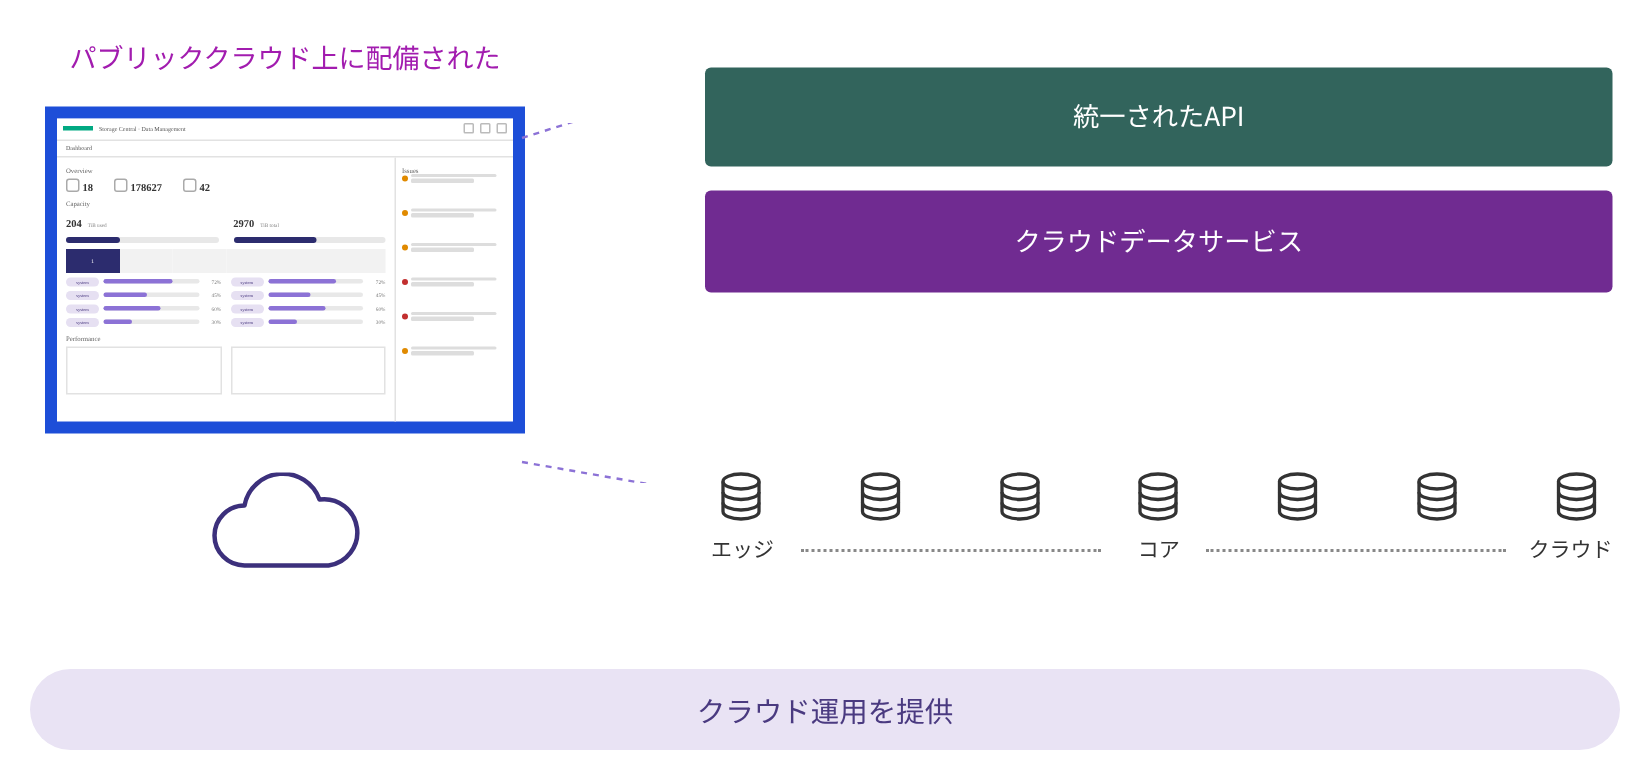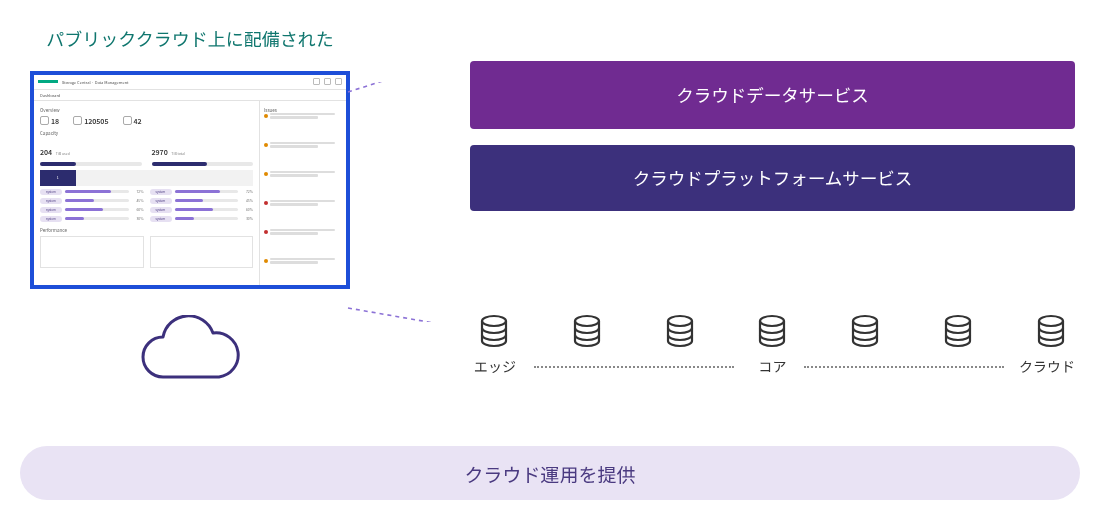--- a/index.html
+++ b/index.html
@@ -18,33 +18,34 @@
   .left-col {
     position: absolute;
     left: 20px;
     top: 25px;
     width: 340px;
   }
   .cp-title {
     text-align: center;
     font-size: 18px;
     line-height: 1.55;
-    color: #0f766e;
+    color: #a21caf;
   }
 
   
   .dashboard-mock {
     margin: 18px auto 0 auto;
     width: 320px;
     height: 218px;
-    border: 4px solid #1d4ed8;
+    border: 8px solid #1d4ed8;
     box-sizing: border-box;
     background: #fff;
     position: relative;
     overflow: hidden;
+    font-family: Liberation Serif, serif;
   }
   .dm-topbar {
     height: 14px;
     background: #fff;
     border-bottom: 1px solid #e2e2e2;
     display: flex;
     align-items: center;
   }
   .dm-brand {
     width: 20px; height: 3px; background: #01a982; margin: 0 4px;
@@ -213,21 +214,21 @@
     <div class="dm-body">
       <div class="dm-main">
         <div class="dm-section-label">Overview</div>
         <div class="dm-stat-row">
           <div class="dm-stat">
               <span class="dm-stat-ico"></span>
               <span class="dm-stat-val">18</span>
             </div>
           <div class="dm-stat">
               <span class="dm-stat-ico"></span>
-              <span class="dm-stat-val">120505</span>
+              <span class="dm-stat-val">178627</span>
             </div>
           <div class="dm-stat">
               <span class="dm-stat-ico"></span>
               <span class="dm-stat-val">42</span>
             </div>
         </div>
         <div class="dm-section-label">Capacity</div>
         <div class="dm-bar-row">
           <div class="dm-bar-cell">
             <span class="dm-stat-val">204</span>
@@ -344,30 +345,30 @@
     </svg>
   </div>
 </div>
 
 <svg class="persp" viewBox="0 0 130 240">
   <line x1="4" y1="10" x2="130" y2="-30" stroke="#8c72d6" stroke-width="1.6" stroke-dasharray="4 4"></line>
   <line x1="4" y1="226" x2="130" y2="248" stroke="#8c72d6" stroke-width="1.6" stroke-dasharray="4 4"></line>
 </svg>
 
 <div class="right-col">
+  <div class="block api">
+    <span>統一されたAPI</span>
+  </div>
   <div class="row-gap"></div>
   <div class="row2">
     <div class="block data">
       <span>クラウドデータサービス</span>
     </div>
   </div>
   <div class="row-gap"></div>
-  <div class="block plat">
-    <span>クラウドプラットフォームサービス</span>
-  </div>
 </div>
 
 <div class="db-row">
   <div class="db-icons" id="db-icons">
       <div class="db-icon">
         <svg width="36" height="36" viewBox="0 0 36 36">
           <ellipse cx="18" cy="7" rx="12" ry="5" fill="none" stroke="#333" stroke-width="2.2"></ellipse>
           <path d="M6 7 V27 a12 5 0 0 0 24 0 V7" fill="none" stroke="#333" stroke-width="2.2"></path>
           <path d="M6 14 a12 5 0 0 0 24 0" fill="none" stroke="#333" stroke-width="2.2"></path>
           <path d="M6 21 a12 5 0 0 0 24 0" fill="none" stroke="#333" stroke-width="2.2"></path>

